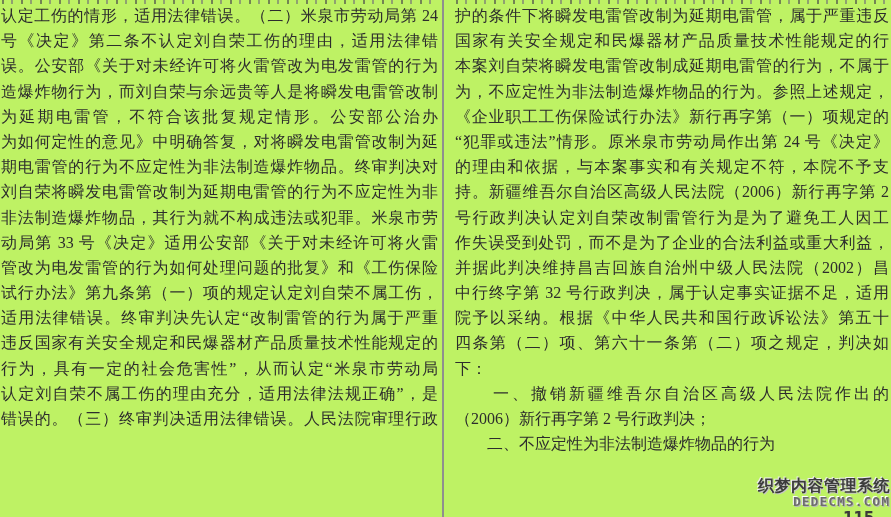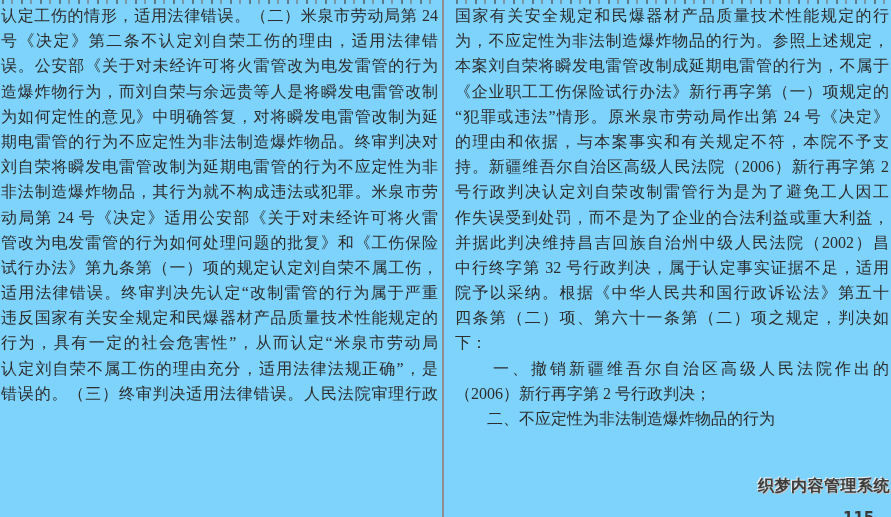--- a/index.html
+++ b/index.html
@@ -1,18 +1,18 @@
 <!DOCTYPE html>
 <html><head>
 <meta charset="utf-8">
 <style>
   html,body{margin:0;padding:0;background:#e8e8e8;}
   .page{
     position:relative;width:891px;height:517px;margin:0 auto;
-    background:#7dd3fc;overflow:hidden;
+    background:#bef264;overflow:hidden;
     font-family:"Liberation Serif","DejaVu Serif",serif;
     color:#2d2d2d;
   }
   .column{position:absolute;top:3px;}
   .col-left{left:1px;width:437px;}
   .col-right{left:455px;width:434px;}
   .line{
     height:25.2px;line-height:25.2px;font-size:16px;
     overflow:hidden;text-align:justify;text-align-last:justify;
   }
@@ -48,55 +48,58 @@
 <div class="page">
 
   <div class="frag frag-left"></div>
   <div class="frag frag-right"></div>
 
   <div class="column col-left">
       <div class="line j">认定工伤的情形，适用法律错误。（二）米泉市劳动局第 24</div>
       <div class="line j">号《决定》第二条不认定刘自荣工伤的理由，适用法律错</div>
       <div class="line j">误。公安部《关于对未经许可将火雷管改为电发雷管的行为</div>
       <div class="line j">造爆炸物行为，而刘自荣与余远贵等人是将瞬发电雷管改制</div>
+      <div class="line j">为延期电雷管，不符合该批复规定情形。公安部公治办</div>
       <div class="line j">为如何定性的意见》中明确答复，对将瞬发电雷管改制为延</div>
       <div class="line j">期电雷管的行为不应定性为非法制造爆炸物品。终审判决对</div>
       <div class="line j">刘自荣将瞬发电雷管改制为延期电雷管的行为不应定性为非</div>
       <div class="line j">非法制造爆炸物品，其行为就不构成违法或犯罪。米泉市劳</div>
-      <div class="line j">动局第 24 号《决定》适用公安部《关于对未经许可将火雷</div>
+      <div class="line j">动局第 33 号《决定》适用公安部《关于对未经许可将火雷</div>
       <div class="line j">管改为电发雷管的行为如何处理问题的批复》和《工伤保险</div>
       <div class="line j">试行办法》第九条第（一）项的规定认定刘自荣不属工伤，</div>
       <div class="line j">适用法律错误。终审判决先认定“改制雷管的行为属于严重</div>
       <div class="line j">违反国家有关安全规定和民爆器材产品质量技术性能规定的</div>
       <div class="line j">行为，具有一定的社会危害性”，从而认定“米泉市劳动局</div>
       <div class="line j">认定刘自荣不属工伤的理由充分，适用法律法规正确”，是</div>
       <div class="line j">错误的。（三）终审判决适用法律错误。人民法院审理行政</div>
     </div>
 
   <div class="divider"></div>
 
   <div class="column col-right">
+      <div class="line j">护的条件下将瞬发电雷管改制为延期电雷管，属于严重违反</div>
       <div class="line j">国家有关安全规定和民爆器材产品质量技术性能规定的行</div>
+      <div class="line j">本案刘自荣将瞬发电雷管改制成延期电雷管的行为，不属于</div>
       <div class="line j">为，不应定性为非法制造爆炸物品的行为。参照上述规定，</div>
-      <div class="line j">本案刘自荣将瞬发电雷管改制成延期电雷管的行为，不属于</div>
       <div class="line j">《企业职工工伤保险试行办法》新行再字第（一）项规定的</div>
       <div class="line j">“犯罪或违法”情形。原米泉市劳动局作出第 24 号《决定》</div>
       <div class="line j">的理由和依据，与本案事实和有关规定不符，本院不予支</div>
       <div class="line j">持。新疆维吾尔自治区高级人民法院（2006）新行再字第 2</div>
       <div class="line j">号行政判决认定刘自荣改制雷管行为是为了避免工人因工</div>
       <div class="line j">作失误受到处罚，而不是为了企业的合法利益或重大利益，</div>
       <div class="line j">并据此判决维持昌吉回族自治州中级人民法院（2002）昌</div>
       <div class="line j">中行终字第 32 号行政判决，属于认定事实证据不足，适用</div>
       <div class="line j">院予以采纳。根据《中华人民共和国行政诉讼法》第五十</div>
       <div class="line j">四条第（二）项、第六十一条第（二）项之规定，判决如</div>
       <div class="line short">下：</div>
       <div class="line j">　　一、撤销新疆维吾尔自治区高级人民法院作出的</div>
       <div class="line short">（2006）新行再字第 2 号行政判决；</div>
       <div class="line short">　　二、不应定性为非法制造爆炸物品的行为</div>
     </div>
 
   <div class="watermark">
     <div class="wm-cn">织梦内容管理系统</div>
+    <div class="wm-en">DEDECMS.COM</div>
   </div>
 
   <div class="page-num">115 —</div>
 
 </div>
 
 </body></html>

